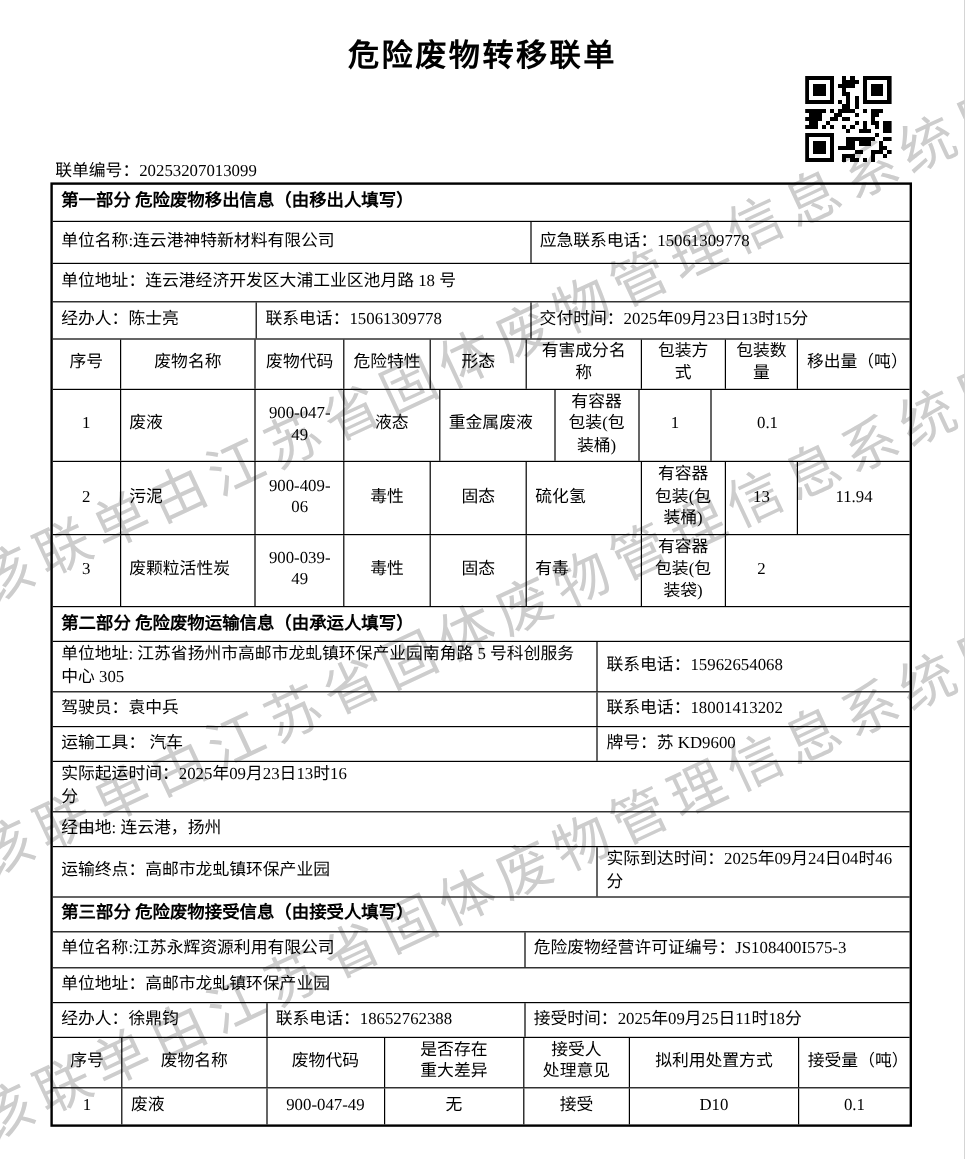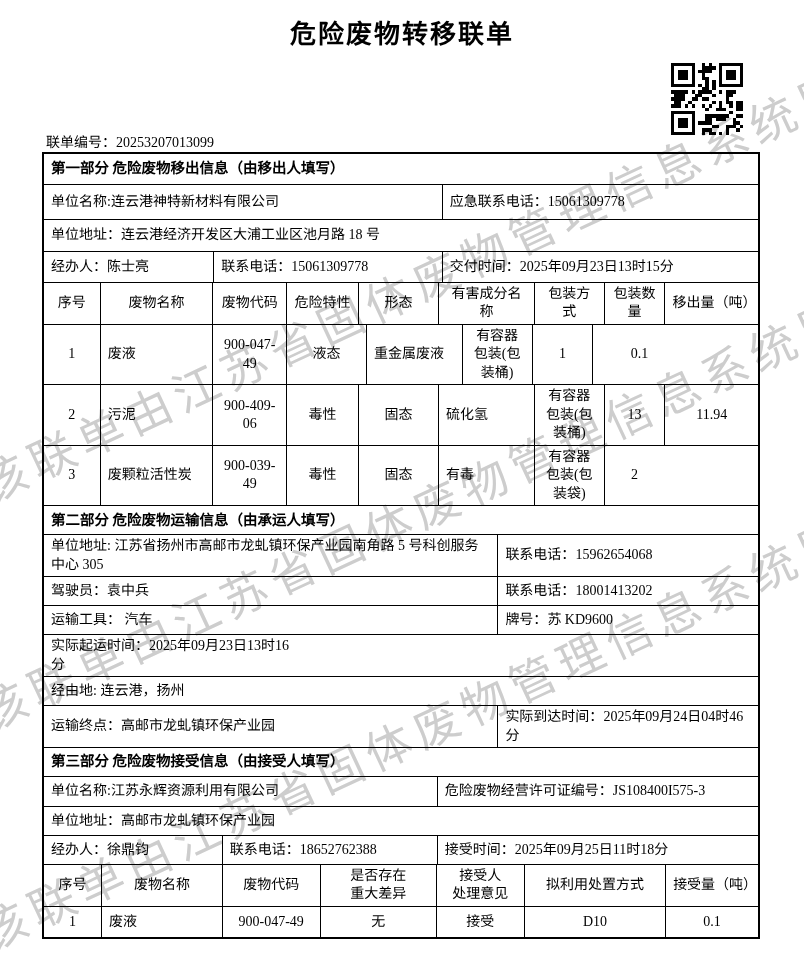--- a/index.html
+++ b/index.html
@@ -20,21 +20,21 @@
     color:#cdcdcd;white-space:nowrap;
     transform:rotate(-25deg);transform-origin:0 50%;
     font-family:"Liberation Sans","DejaVu Sans",sans-serif;
   }
   .wm1{left:-18px;top:452px}
   .wm2{left:-18px;top:680px}
   .wm3{left:-18px;top:900px}
   
   .title{
     position:relative;z-index:1;
-    margin:0;padding-top:13px;
+    margin:0;padding-top:25px;
     text-align:center;
     font-size:26px;font-weight:bold;letter-spacing:2px;
   }
   .qr{position:absolute;z-index:1;left:671px;top:63px;width:72px;height:72px;}
   .manifest-no{position:absolute;z-index:1;left:46px;top:131px;font-size:14px;}
   
   .content{position:absolute;z-index:1;left:42px;top:152px;width:718px;}
   .grid{border:2px solid #000;background:transparent;}
   .row{display:flex;border-top:1.2px solid #000;align-items:stretch;}
   .row:first-child{border-top:none;justify-content:center;}

